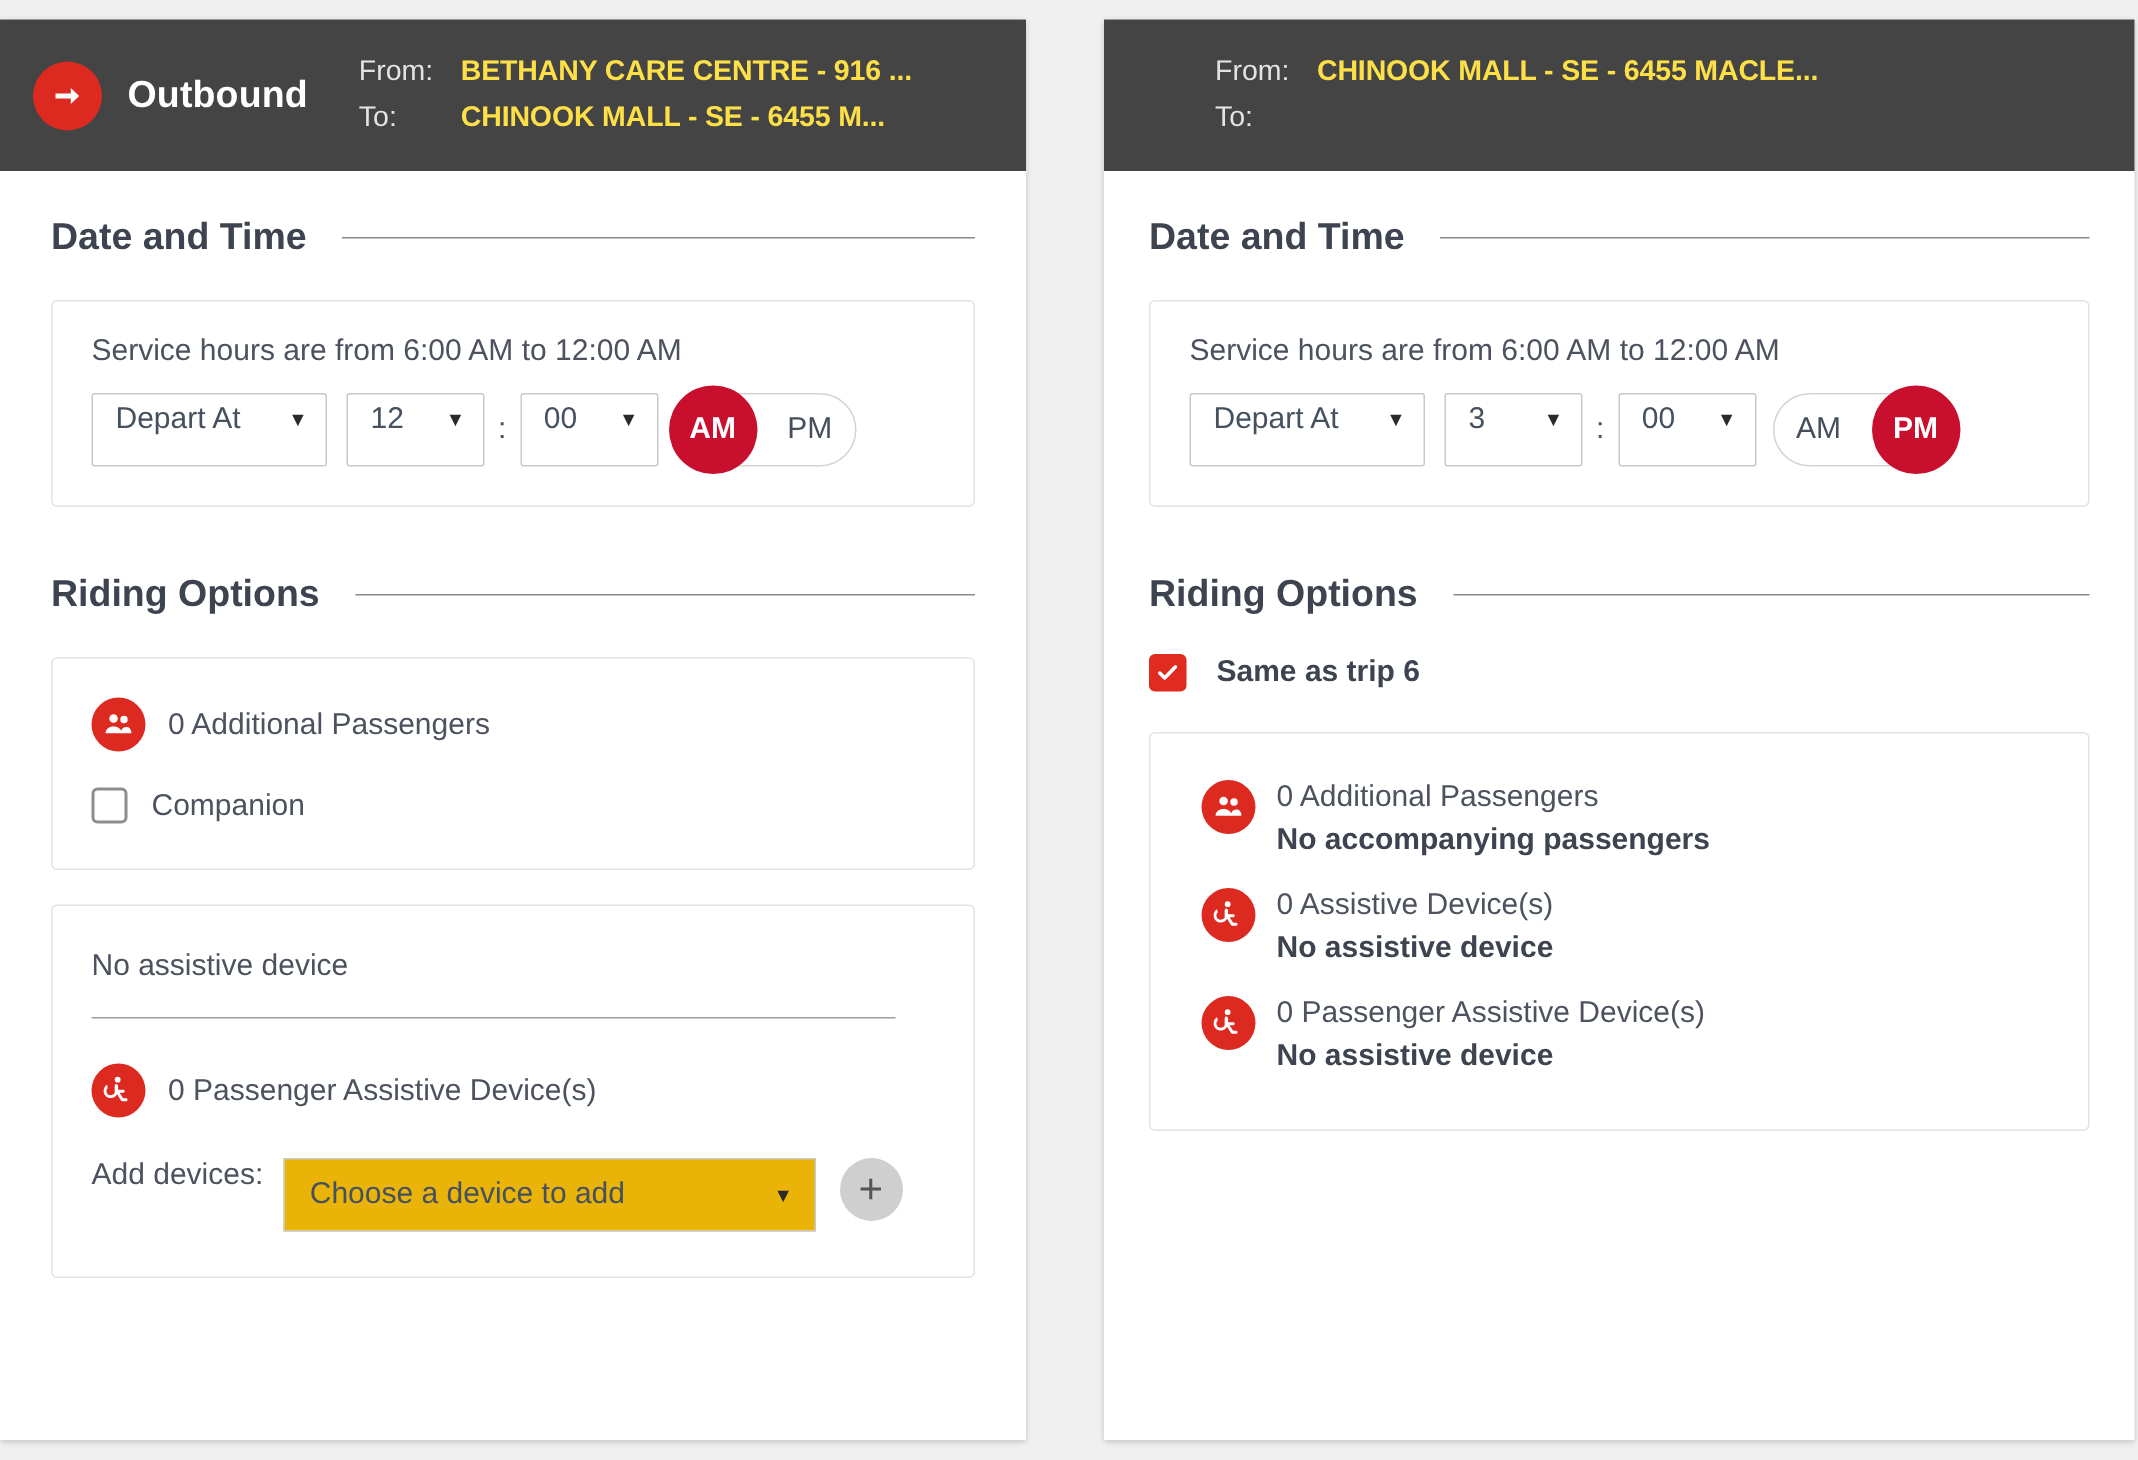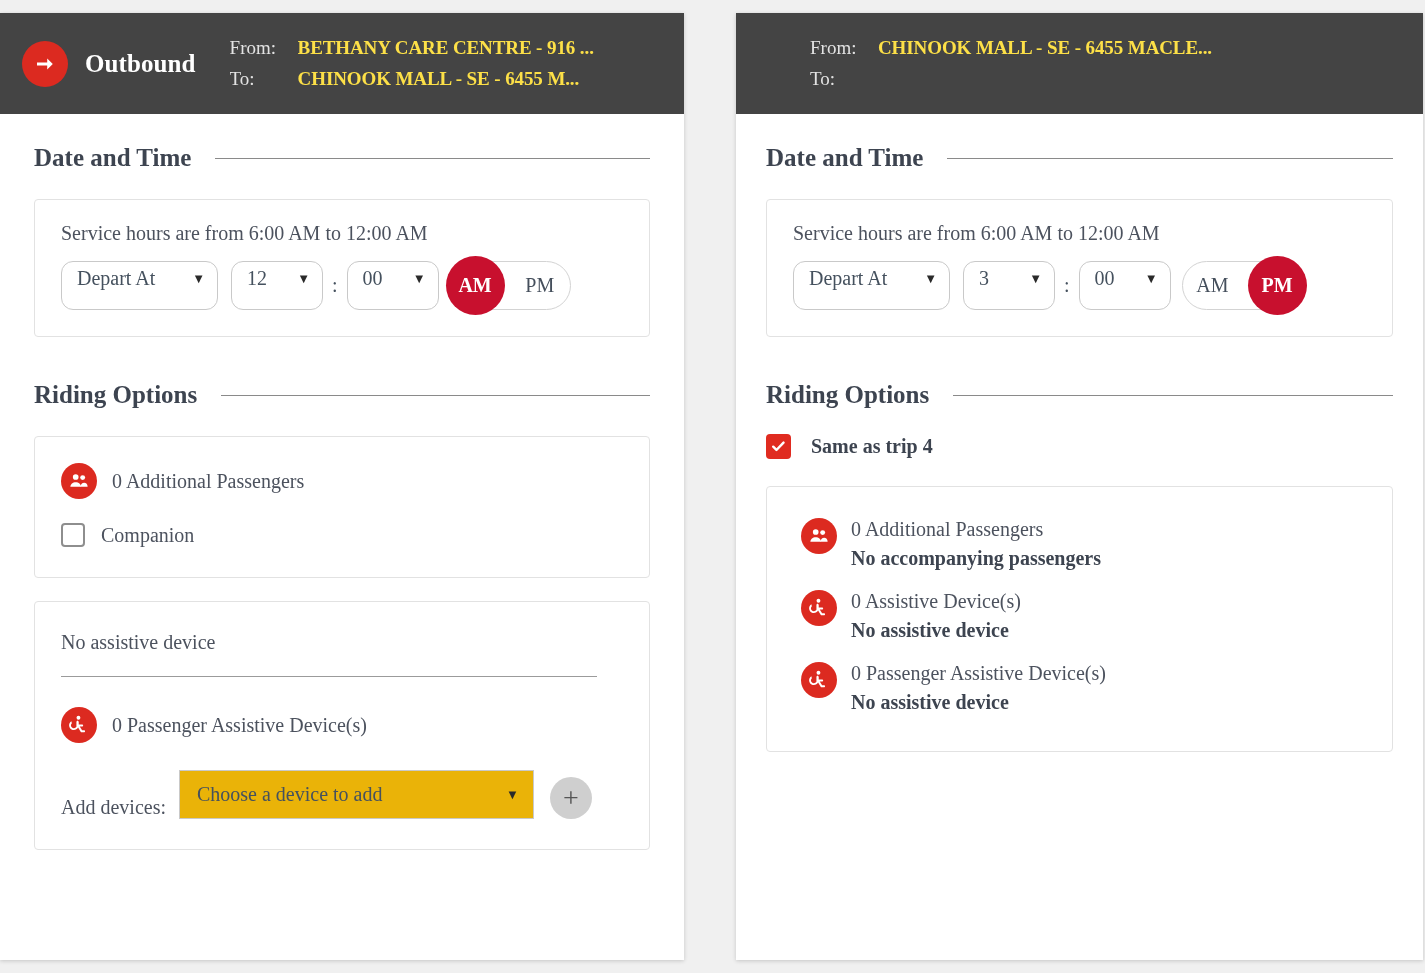--- a/index.html
+++ b/index.html
@@ -12,21 +12,20 @@
     overflow: hidden;
   }
 
   .board {
     position: relative;
     width: 1425px;
     height: 854px;
     display: flex;
     gap: 52px;
     padding: 13px 0 0 0;
-    font-family: Liberation Serif, serif;
   }
 
   
   .panel {
     background: #ffffff;
     box-shadow: 0 1px 4px rgba(0,0,0,0.18);
     display: flex;
     flex-direction: column;
   }
   .panel-outbound { width: 684px; height: 947px; }
@@ -135,21 +134,21 @@
     color: #4c525e;
     margin-bottom: 16px;
     white-space: nowrap;
   }
   .time-row {
     display: flex;
     align-items: center;
   }
   .sel {
     border: 1px solid #c9c9c9;
-    border-radius: 12px;
+    border-radius: 2px;
     background: #fff;
     height: 49px;
     display: flex;
     align-items: center;
     padding: 0 12px 15px 15px;
     font-size: 20px;
     color: #45515e;
     white-space: nowrap;
   }
   .sel .caret {
@@ -259,21 +258,21 @@
     background: #9b9b9b;
     margin: 0 26px 0 0;
   }
   .dev-count-row {
     display: flex;
     align-items: center;
     margin-top: 30px;
   }
   .add-dev-row {
     display: flex;
-    align-items: flex-end;
+    align-items: flex-start;
     margin-top: 27px;
   }
   .add-dev-label {
     font-size: 20px;
     color: #4c525e;
     white-space: nowrap;
   }
   .dev-select {
     margin-left: 13px;
     width: 355px;
@@ -516,21 +515,21 @@
         <div class="title">Riding Options</div>
         <div class="rule"></div>
       </div>
 
       <div class="same-row">
         <div class="cb-checked">
           <svg width="17" height="17" viewBox="0 0 24 24" aria-hidden="true">
             <path d="M4.5 12.3l4.6 4.6 10-10.4" fill="none" stroke="#ffffff" stroke-width="3.4" stroke-linecap="round" stroke-linejoin="round"></path>
           </svg>
         </div>
-        <div class="same-label">Same as trip 4</div>
+        <div class="same-label">Same as trip 6</div>
       </div>
 
       <div class="card summary-card">
 
         <div class="sum-item">
           <div class="ico">
             <svg width="22" height="22" viewBox="0 0 24 24" aria-hidden="true">
               <circle cx="8.4" cy="7.6" r="3.1" fill="#fff"></circle>
               <circle cx="16" cy="8.3" r="2.7" fill="#fff"></circle>
               <path d="M2.6 18.4c0-3.1 2.6-5 5.8-5s5.8 1.9 5.8 5z" fill="#fff"></path>

